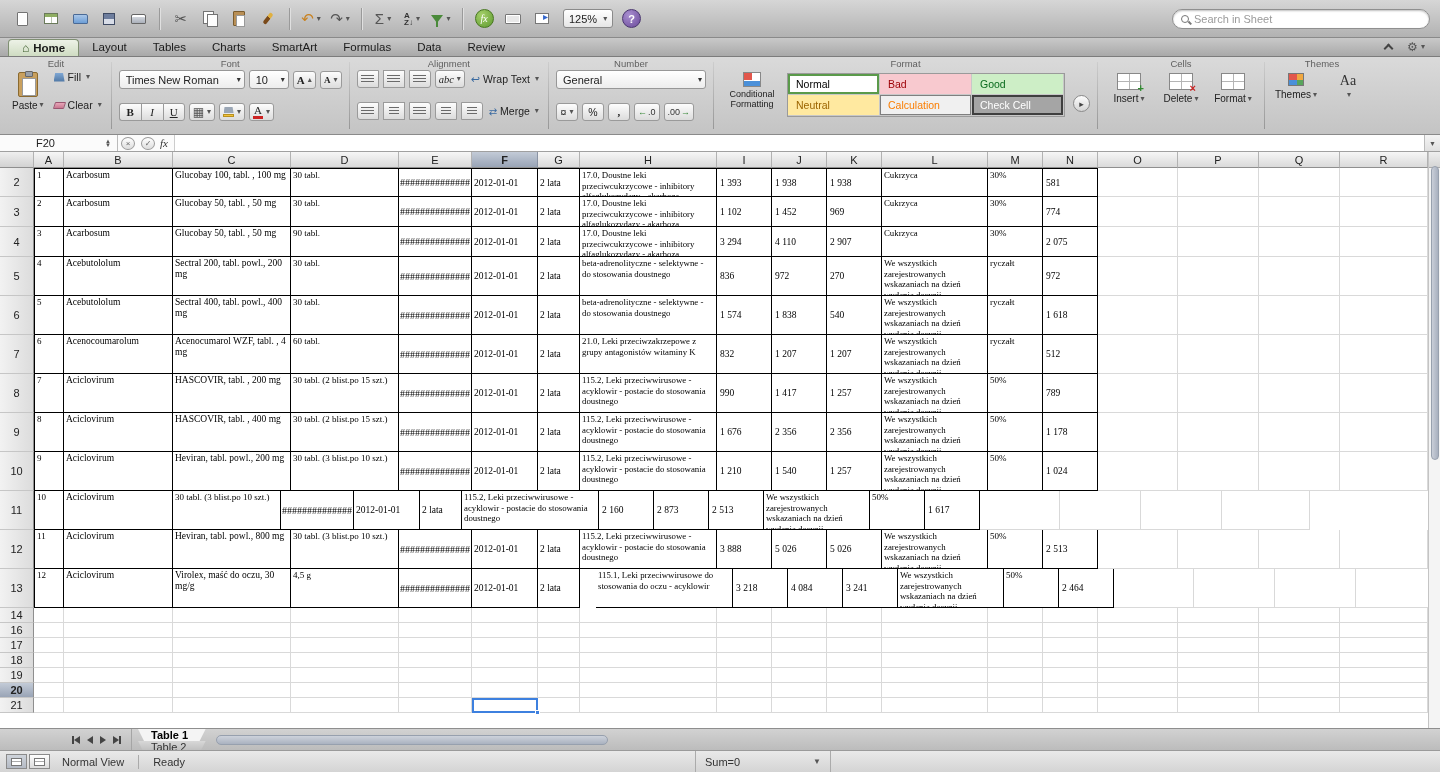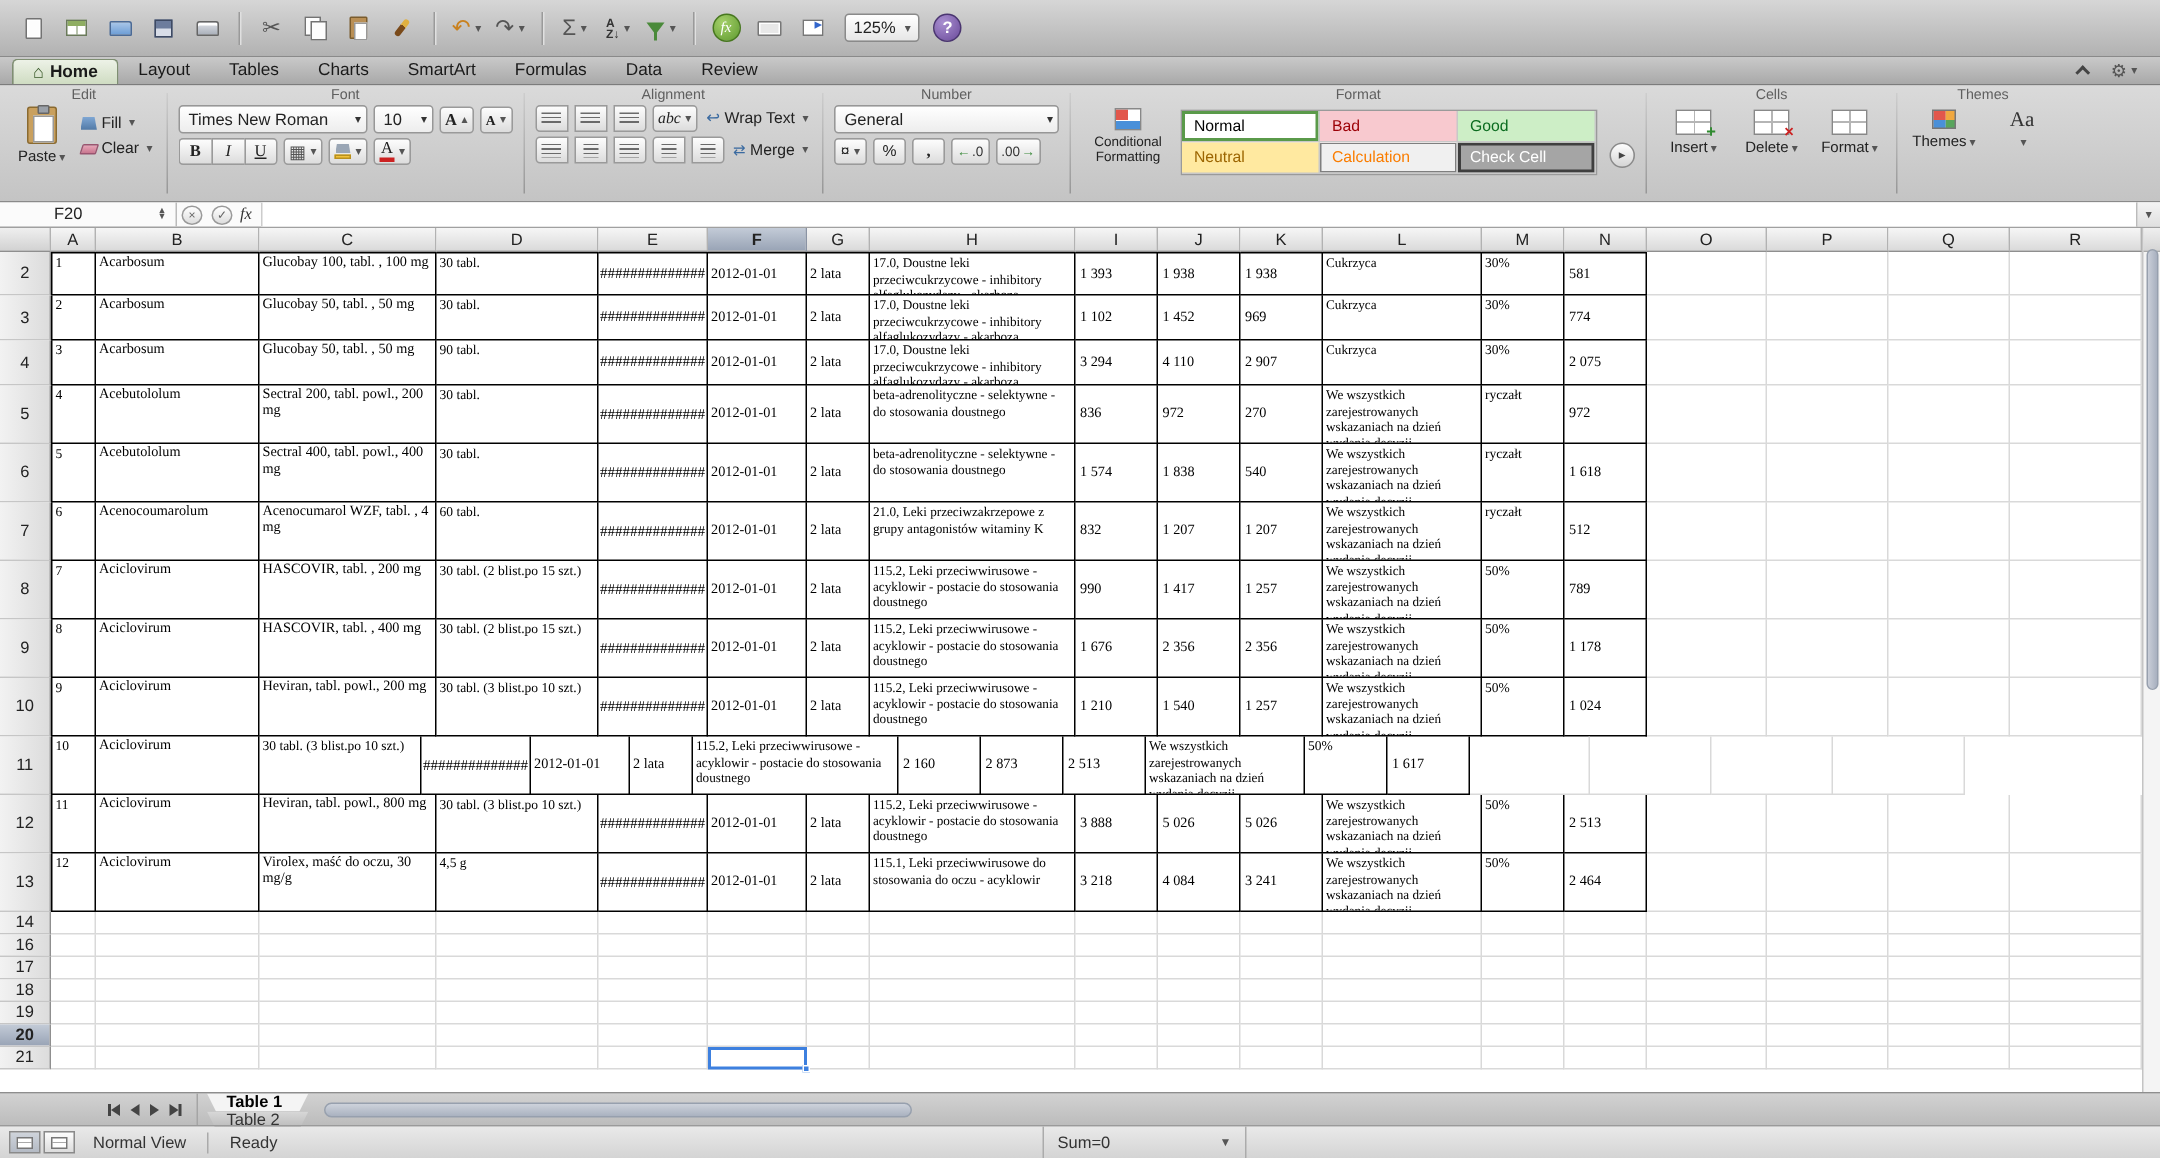--- a/index.html
+++ b/index.html
@@ -61,21 +61,21 @@
 .i-chevup{width:7px;height:7px;border-top:2px solid #444;border-left:2px solid #444;transform:rotate(45deg);margin-top:3px;}
 
 
 .ribbon{position:absolute;top:57px;left:0;right:0;height:78px;
   background:linear-gradient(#dadada,#c4c4c4);border-bottom:1px solid #8a8a8a;
   display:flex;align-items:stretch;padding:0 2px;}
 .rgroup{position:relative;padding:13px 6px 2px;flex:0 0 auto;}
 .glabel{position:absolute;top:1px;left:0;right:0;text-align:center;font-size:9.5px;color:#5f5f5f;}
 .gsep{width:1px;margin:5px 1px;background:linear-gradient(180deg,#cdcdcd,#979797);flex:0 0 auto;}
 .hrow{display:flex;align-items:center;gap:4px;}
-.vstack{display:flex;flex-direction:column;gap:3px;justify-content:flex-end;}
+.vstack{display:flex;flex-direction:column;gap:14px;justify-content:flex-end;}
 .bigbtn{display:flex;flex-direction:column;align-items:center;justify-content:center;gap:3px;font-size:10px;color:#222;padding:1px 4px;}
 .blabel{display:flex;align-items:center;}
 .minibtn{display:flex;align-items:center;gap:3px;font-size:10.5px;color:#222;padding:1px 2px;}
 .i-clipboard{width:20px;height:25px;background:#c9a05e;border:1px solid #8a6a30;border-radius:2px;position:relative;}
 .i-clipboard::before{content:"";position:absolute;left:3px;top:5px;width:12px;height:16px;background:#fff;border:1px solid #999;}
 .i-clipboard::after{content:"";position:absolute;left:6px;top:-2px;width:6px;height:4px;background:#9aa0a8;border:1px solid #666;border-radius:1px;}
 .i-fill{width:11px;height:9px;background:linear-gradient(#7fa7d4,#4f77a4);clip-path:polygon(15% 0,85% 0,100% 100%,0 100%);}
 .i-eraser{width:11px;height:7px;background:linear-gradient(#e8a6b8,#c97790);border:1px solid #9a5570;transform:skewX(-18deg);border-radius:1px;}
 .combo{height:19px;background:linear-gradient(#ffffff,#ededed);border:1px solid #979797;border-radius:3px;
   display:flex;align-items:center;justify-content:space-between;padding:0 3px 0 6px;font-size:11px;gap:3px;}
@@ -262,20 +262,24 @@
         <span class="i-kbd"></span>
       </span>
     <span class="ti">
         <span class="i-import"></span>
       </span>
     <span class="zoombox">
       <span>125%</span>
       <span class="dd">▾</span>
     </span>
     <span class="i-help">?</span>
+    <span class="searchbox">
+      <span class="i-mag"></span>
+      <input placeholder="Search in Sheet" style="">
+    </span>
   </div>
 
   <div class="ribbontabs">
     <span class="rtab active">
         <span class="i-home">⌂</span>
         <span>Home</span>
       </span>
     <span class="rtab">
         <span>Layout</span>
       </span>
@@ -805,21 +809,21 @@
         </div>
         <div class="sr" style="height: 39px;">
           <div class="rhcell">13</div>
           <div class="gcell d cA ll" style="width: 30px;">12</div>
           <div class="gcell d cB" style="width: 109px;">Aciclovirum</div>
           <div class="gcell d cC" style="width: 118px;">Virolex, maść do oczu, 30 mg/g</div>
           <div class="gcell d cD" style="width: 108px;">4,5 g</div>
           <div class="gcell d cE" style="width: 73px;">##############</div>
           <div class="gcell d cF" style="width: 66px;">2012-01-01</div>
           <div class="gcell d cG" style="width: 42px;">2 lata</div>
-          <div class="gcell d cH" style="width: 137px;">115.1, Leki przeciwwirusowe do stosowania do oczu - acyklowir</div>
+          <div class="gcell d cH" style="width: 137px; margin-left: 16px;">115.1, Leki przeciwwirusowe do stosowania do oczu - acyklowir</div>
           <div class="gcell d cI" style="width: 55px;">3 218</div>
           <div class="gcell d cJ" style="width: 55px;">4 084</div>
           <div class="gcell d cK" style="width: 55px;">3 241</div>
           <div class="gcell d cL" style="width: 106px;">We wszystkich zarejestrowanych wskazaniach na dzień wydania decyzji</div>
           <div class="gcell d cM" style="width: 55px;">50%</div>
           <div class="gcell d cN" style="width: 55px;">2 464</div>
           <div class="gcell" style="width: 80px;"></div>
           <div class="gcell" style="width: 81px;"></div>
           <div class="gcell" style="width: 81px;"></div>
           <div class="gcell" style="width: 88px;"></div>

